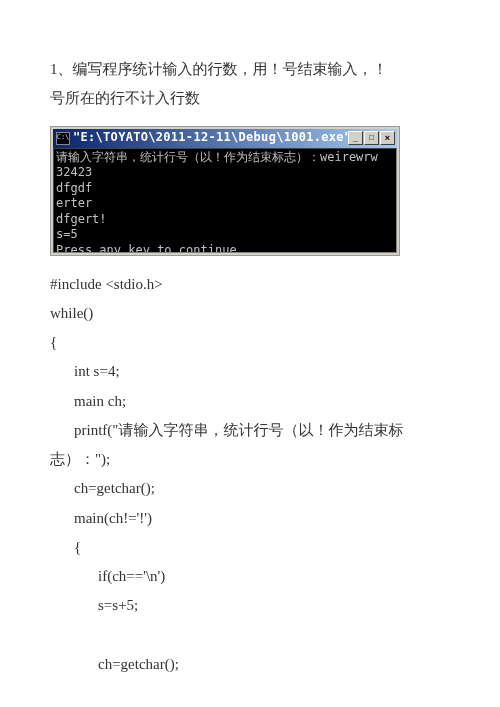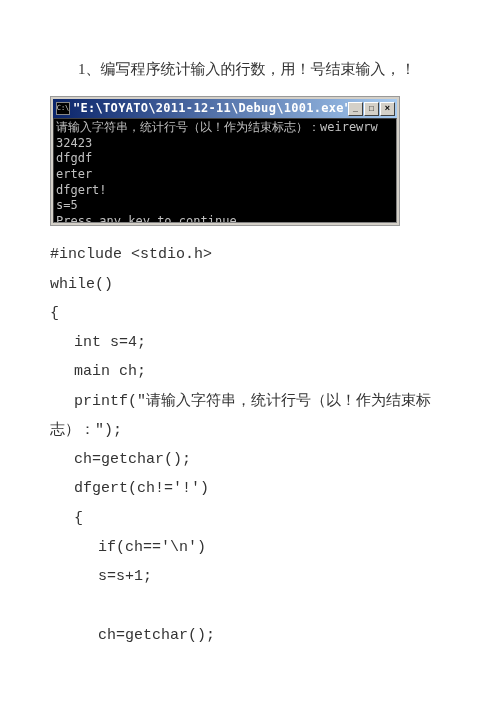--- a/index.html
+++ b/index.html
@@ -12,21 +12,20 @@
       height: 707px;
       background: #ffffff;
       font-family: "SimSun", "宋体", serif;
       padding: 55px 50px 20px 50px;
       font-size: 15px;
       color: #333333;
       line-height: 1.95;
     }
     .problem-title {
       margin-bottom: 12px;
-      margin-left: 28px;
     }
     .console-window {
       width: 350px;
       border: 1px solid #999;
       background: #d4d0c8;
       padding: 2px;
       margin-bottom: 14px;
       margin-top: 4px;
     }
     .title-bar {
@@ -105,34 +104,35 @@
     }
     .console-content .cursor {
       display: inline-block;
       width: 6px;
       height: 2px;
       background: #c0c0c0;
       vertical-align: bottom;
       margin-bottom: 1px;
     }
     .code-line {
-      font-family: Liberation Mono, monospace;
+      font-family: Liberation Serif, serif;
     }
     .indent1 {
       padding-left: 24px;
     }
     .indent2 {
       padding-left: 48px;
     }
   </style>
 </head>
 <body>
 
 <div class="problem-title">
   <div>1、编写程序统计输入的行数，用！号结束输入，！</div>
+  <div>号所在的行不计入行数</div>
 </div>
 
 <div class="console-window">
   <div class="title-bar">
     <div class="title-bar-left">
       <div class="title-icon">C:\</div>
       <div class="title-text">"E:\TOYATO\2011-12-11\Debug\1001.exe"</div>
     </div>
     <div class="title-buttons">
       <div class="title-btn">_</div>
@@ -150,18 +150,18 @@
 </div>
 
 <div class="code-line">#include &lt;stdio.h&gt;</div>
 <div class="code-line">while()</div>
 <div class="code-line">{</div>
 <div class="code-line indent1">int s=4;</div>
 <div class="code-line indent1">main ch;</div>
 <div class="code-line indent1">printf("请输入字符串，统计行号（以！作为结束标</div>
 <div class="code-line">志）：");</div>
 <div class="code-line indent1">ch=getchar();</div>
-<div class="code-line indent1">dfgert(ch!='!')</div>
+<div class="code-line indent1">main(ch!='!')</div>
 <div class="code-line indent1">{</div>
 <div class="code-line indent2">if(ch=='\n')</div>
-<div class="code-line indent2">s=s+1;</div>
+<div class="code-line indent2">s=s+5;</div>
 <div class="code-line">&nbsp;</div>
 <div class="code-line indent2">ch=getchar();</div>
 
 </body></html>

